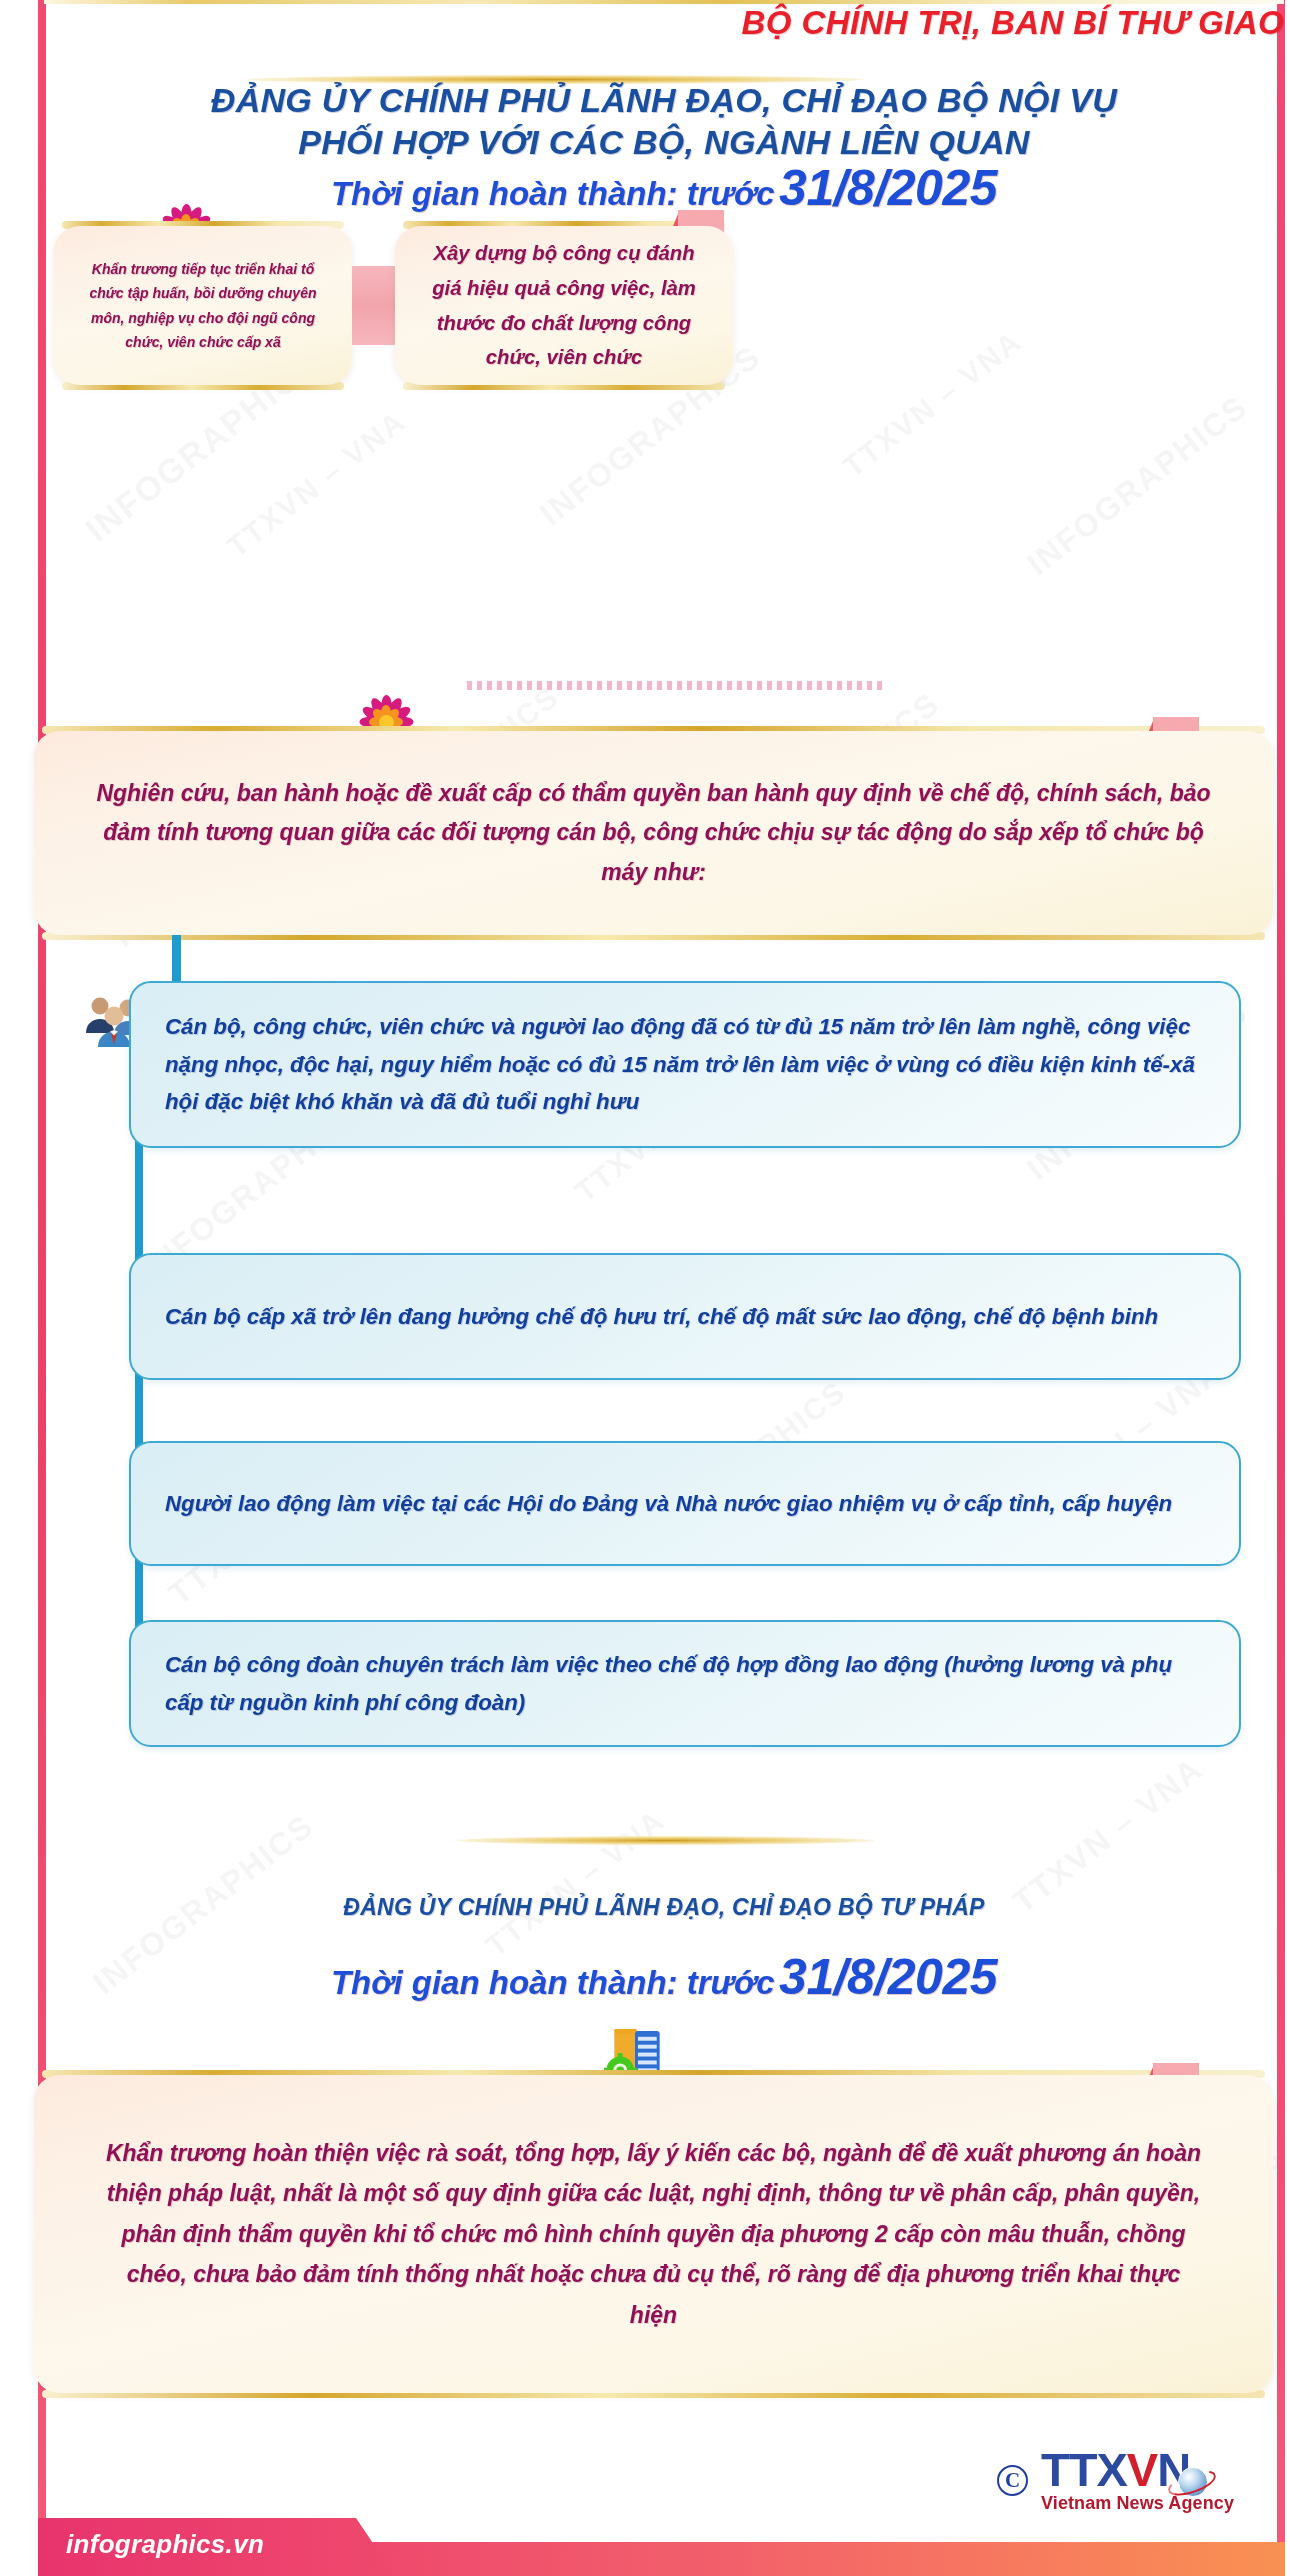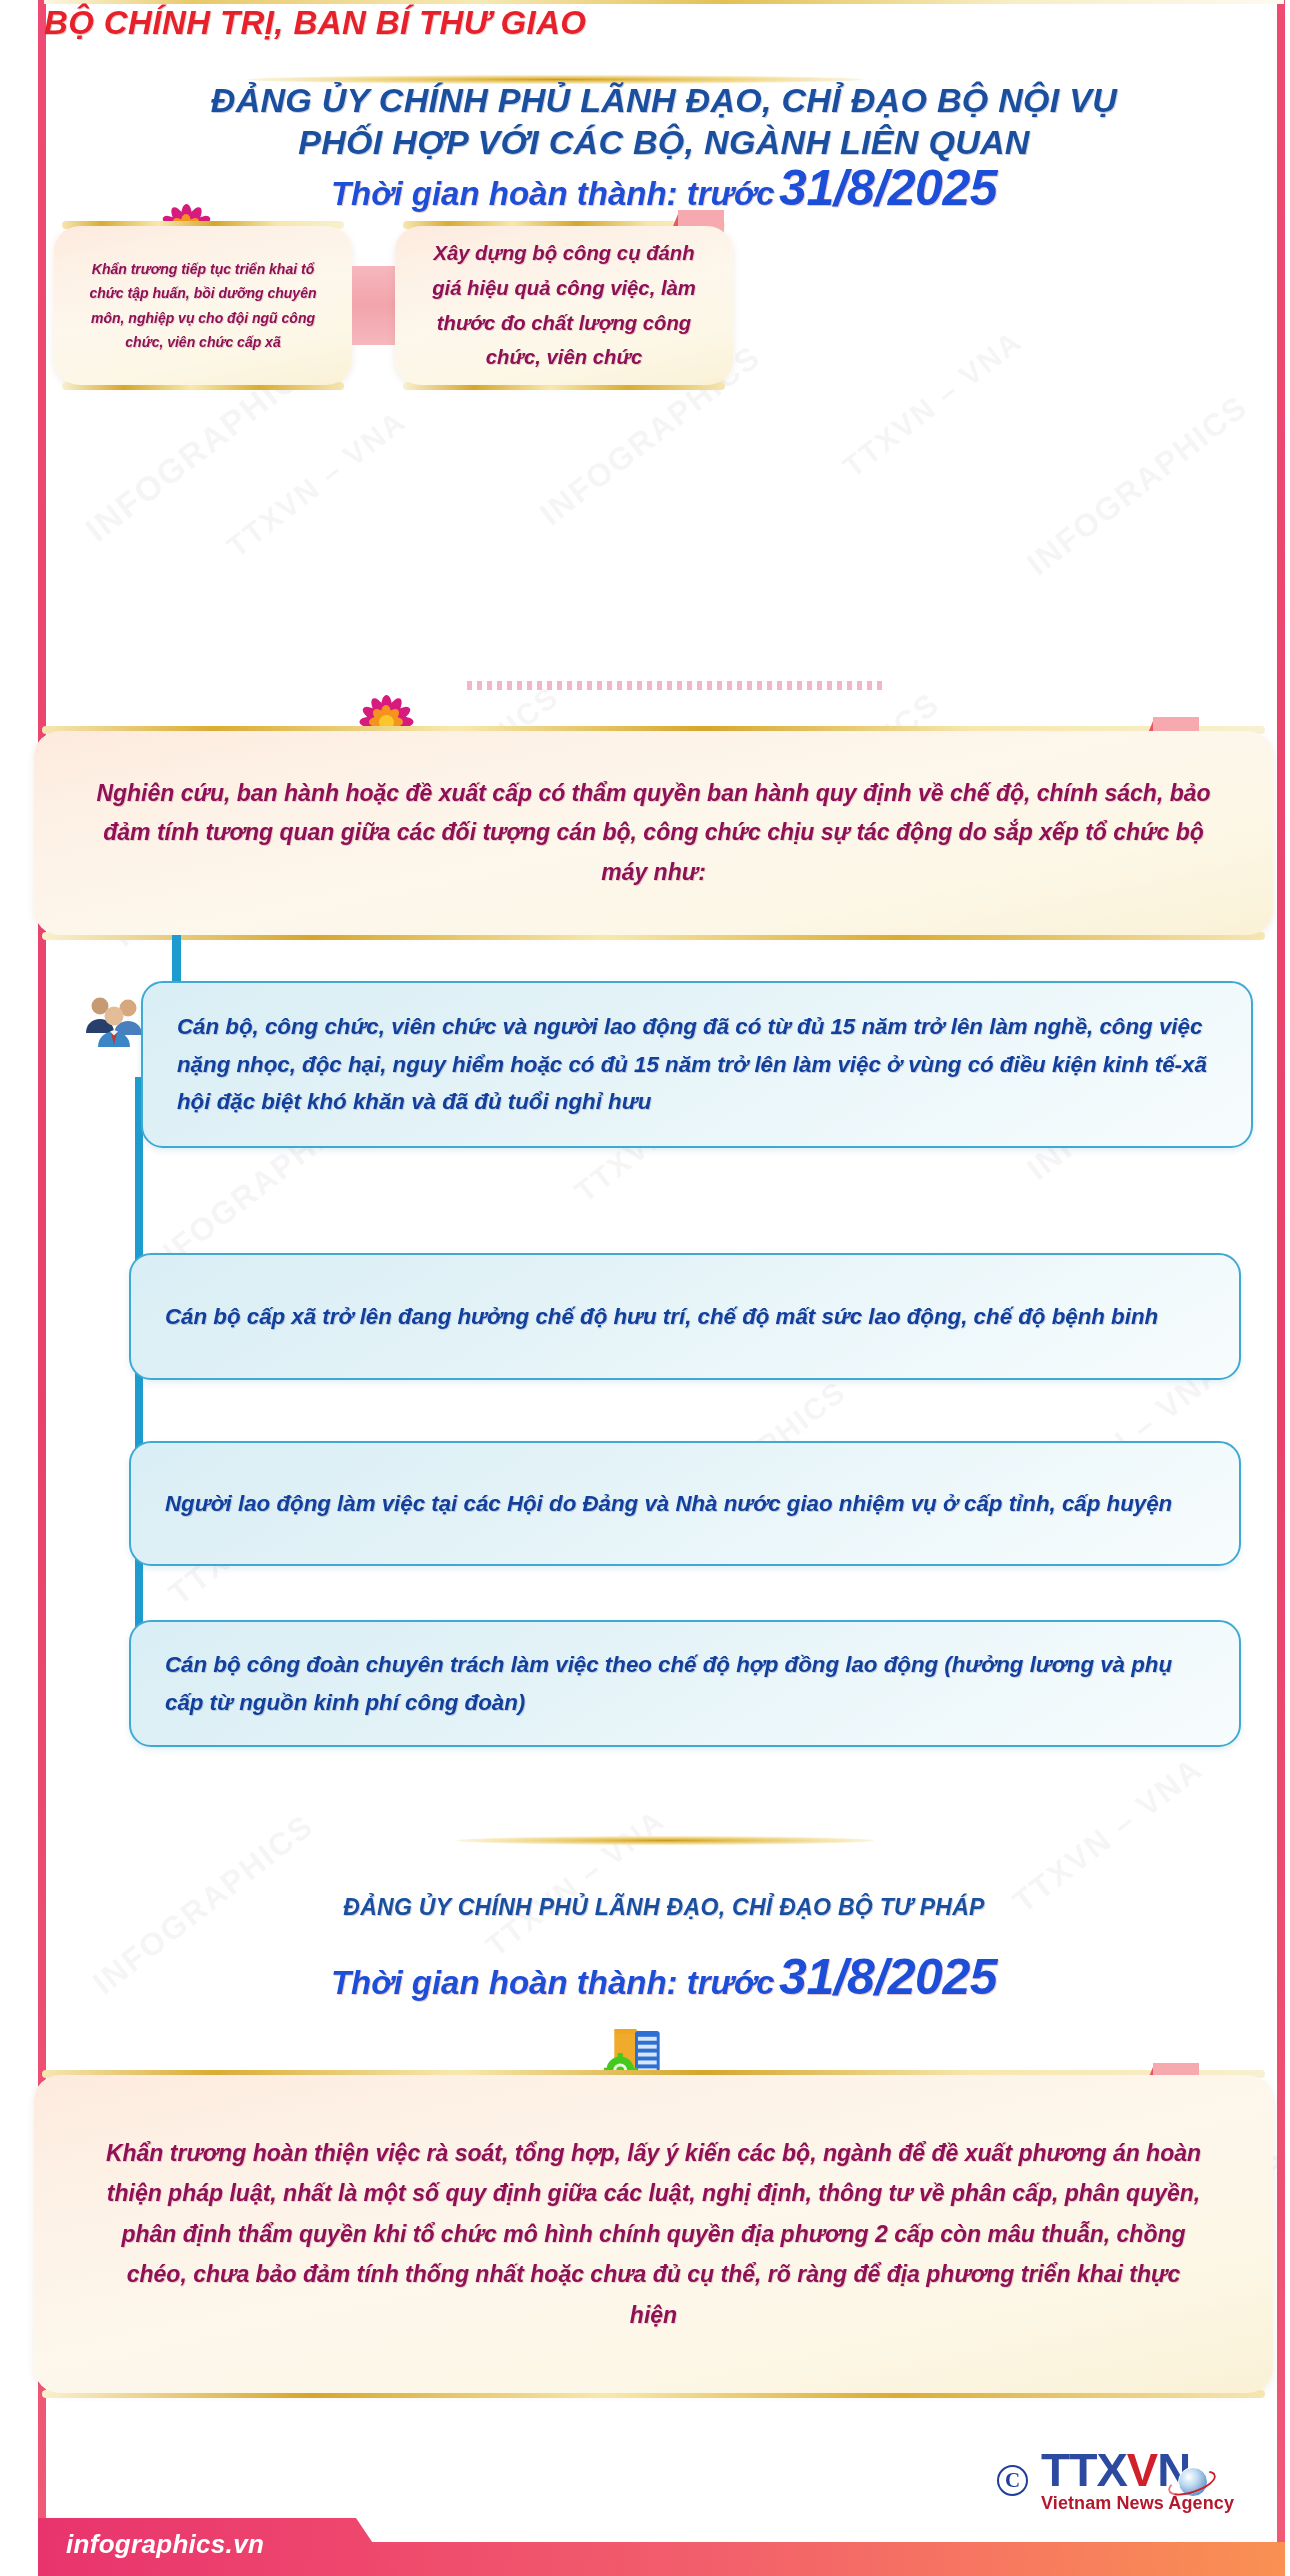--- a/index.html
+++ b/index.html
@@ -39,21 +39,21 @@
   .wm {
     position: absolute;
     color: rgba(140,140,150,0.085);
     font-weight: 700; letter-spacing: 2px;
     white-space: nowrap; pointer-events: none;
     font-family: "Liberation Sans", sans-serif;
   }
 
   
   .h-red {
-    position: absolute; left: 44px; right: 6px; text-align: left;
+    position: absolute; left: 44px; right: 6px; text-align: right;
     color: #e8202a; font-weight: 700; font-style: italic;
     letter-spacing: 0.4px;
     text-shadow: 1px 1px 0 rgba(150,0,0,.22);
   }
   .h-blue {
     position: absolute; left: 44px; right: 6px; text-align: center;
     color: #1a4fa0; font-weight: 700; font-style: italic;
     letter-spacing: 0.3px;
     text-shadow: 1px 1px 0 rgba(20,50,120,.25);
   }
@@ -374,21 +374,21 @@
   <div class="bline" style="left:172px;top:935px;width:9px;height:121px;"></div>
   <svg style="position:absolute;left:159px;top:1036px;" width="46" height="42" viewBox="0 0 46 42">
     <polygon points="22,40 4,16 14,16 14,0 30,0 30,16 40,16" fill="#1e9cd0"></polygon>
   </svg>
   <div class="bline" style="left:135px;top:1077px;width:8px;height:601px;"></div>
   <div class="bline" style="left:135px;top:1077px;width:52px;height:8px;"></div>
   <div class="bline" style="left:135px;top:1332px;width:52px;height:8px;"></div>
   <div class="bline" style="left:135px;top:1518px;width:52px;height:8px;"></div>
   <div class="bline" style="left:135px;top:1670px;width:52px;height:8px;"></div>
 
-  <div class="bcard" style="left:141px;top:981px;width:1112px;height:167px;justify-content:center;">
+  <div class="bcard" style="left:129px;top:981px;width:1112px;height:167px;justify-content:center;">
     <div class="shadowlayer"></div>
     <div class="btext" style="font-size:22.3px;">Cán bộ, công chức, viên chức và người lao động đã có từ đủ 15 năm trở lên làm nghề, công việc nặng nhọc, độc hại, nguy hiểm hoặc có đủ 15 năm trở lên làm việc ở vùng có điều kiện kinh tế-xã hội đặc biệt khó khăn và đã đủ tuổi nghỉ hưu</div>
   </div>
 
   <div class="bcard" style="left:129px;top:1441px;width:1112px;height:125px;">
     <div class="shadowlayer"></div>
     <div class="btext" style="font-size:22.3px;">Người lao động làm việc tại các Hội do Đảng và Nhà nước giao nhiệm vụ ở cấp tỉnh, cấp huyện</div>
   </div>
 
   <div class="bcard" style="left:129px;top:1253px;width:1112px;height:127px;">

